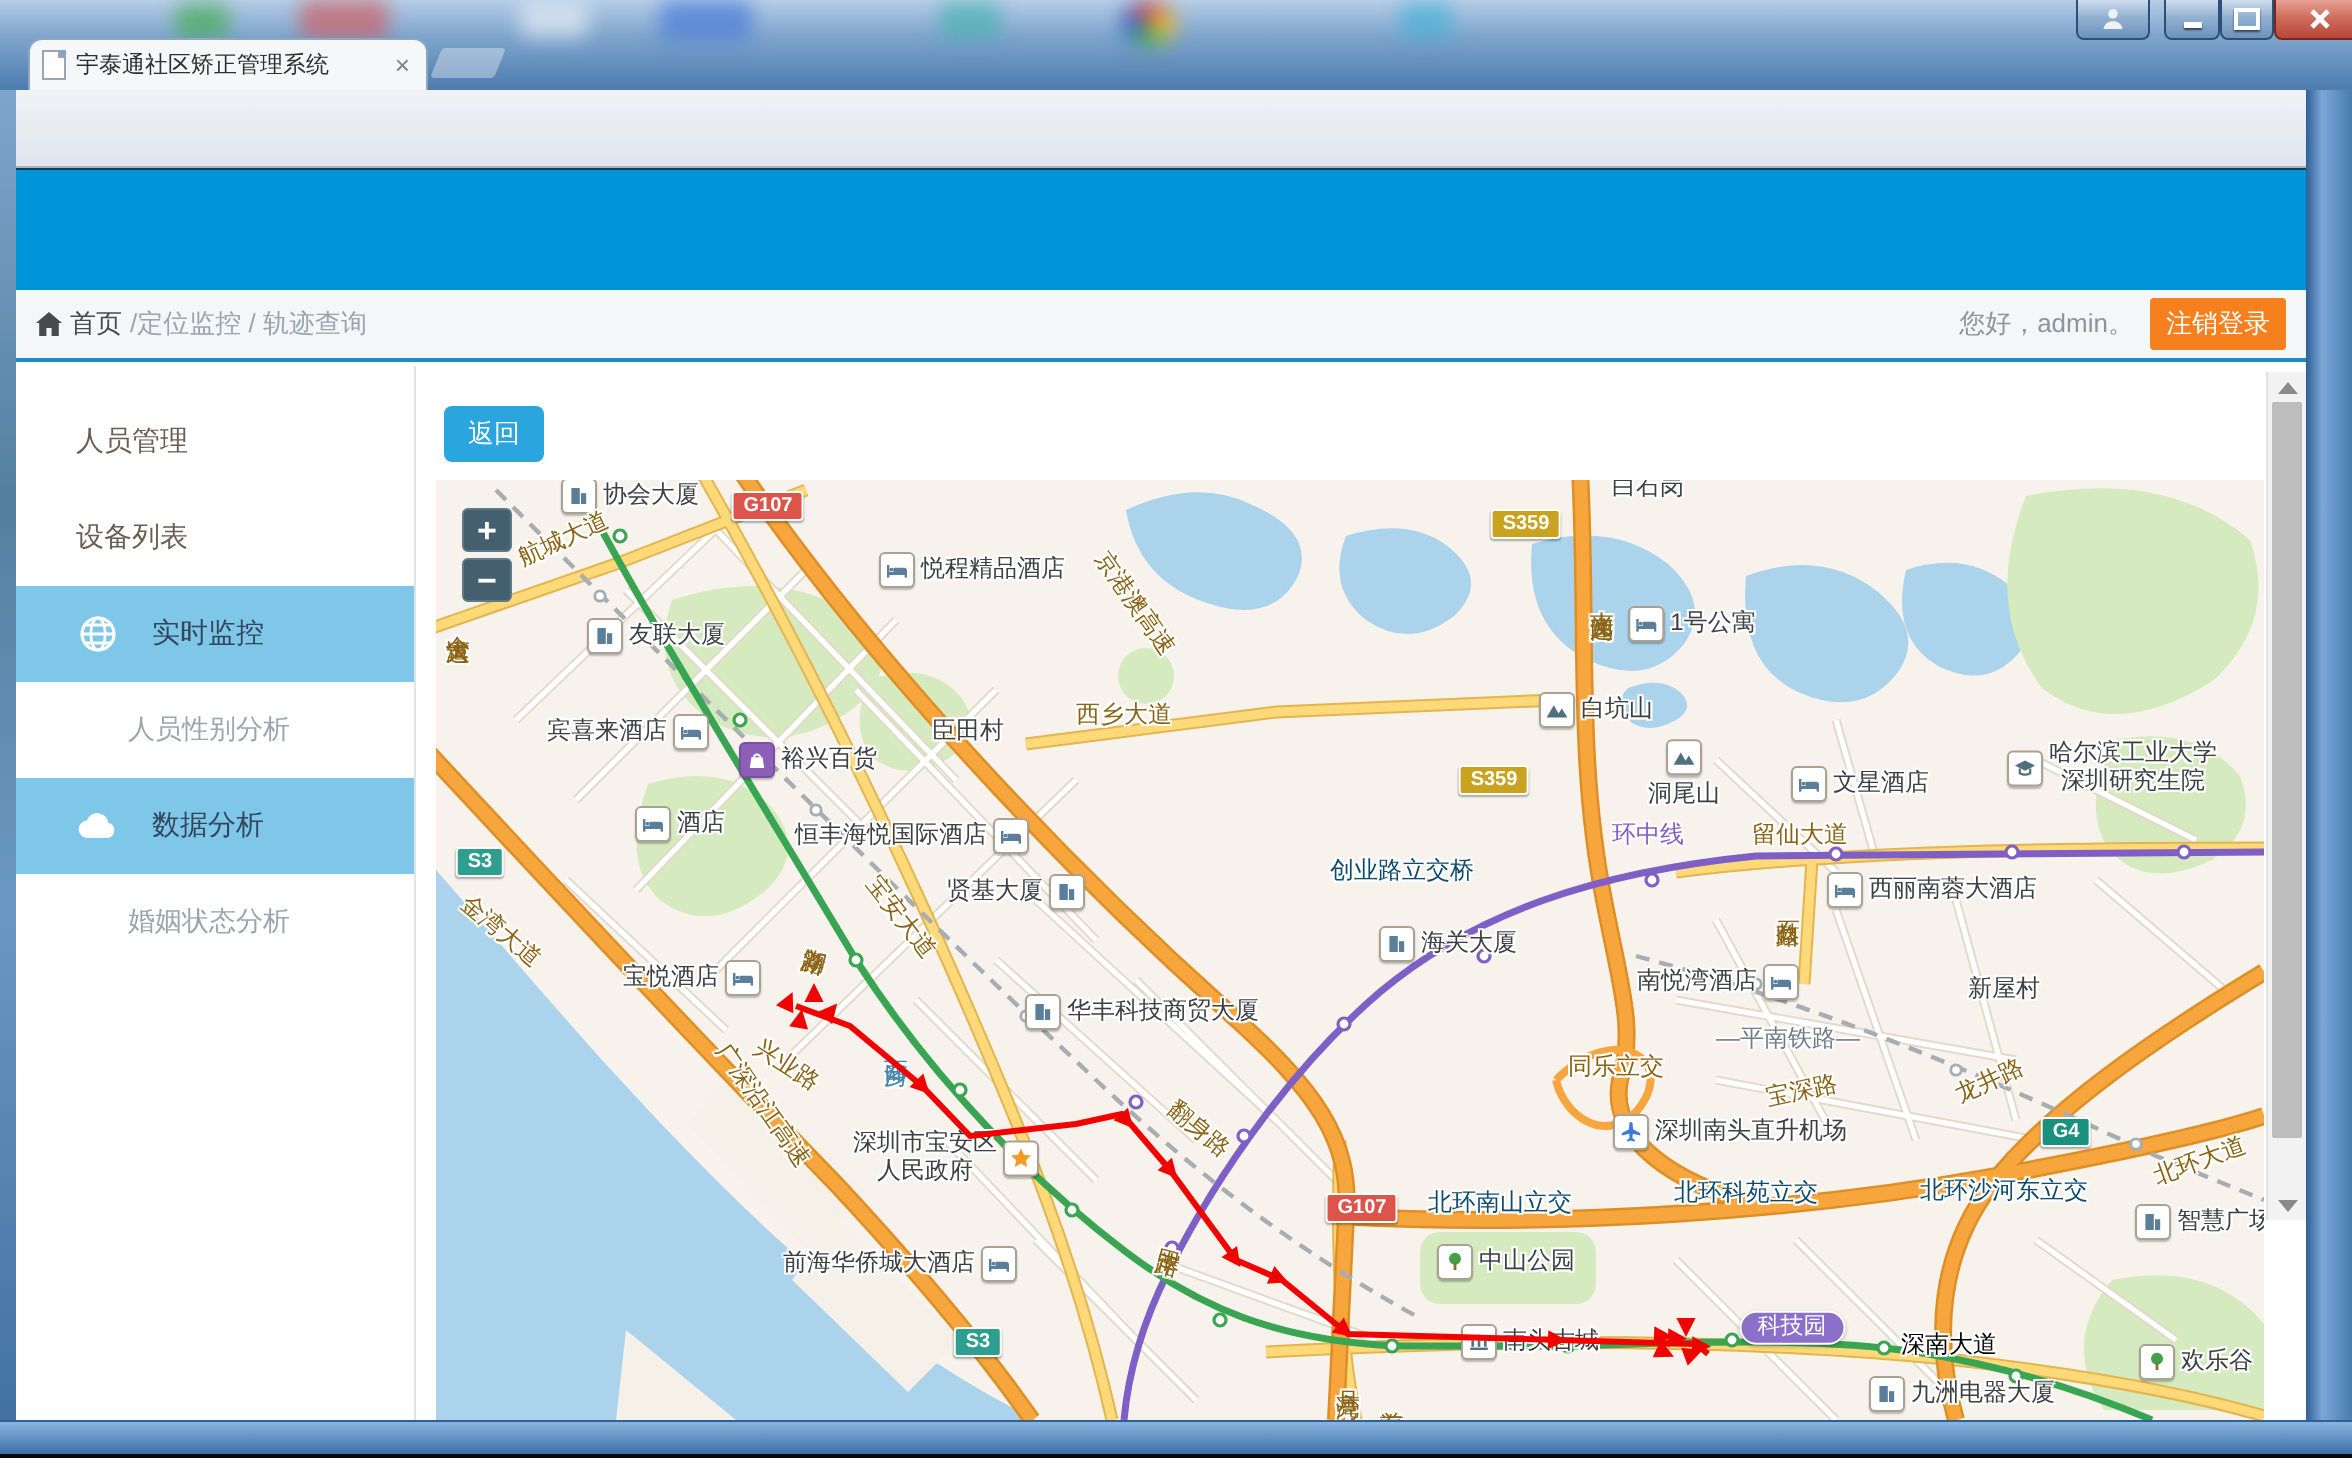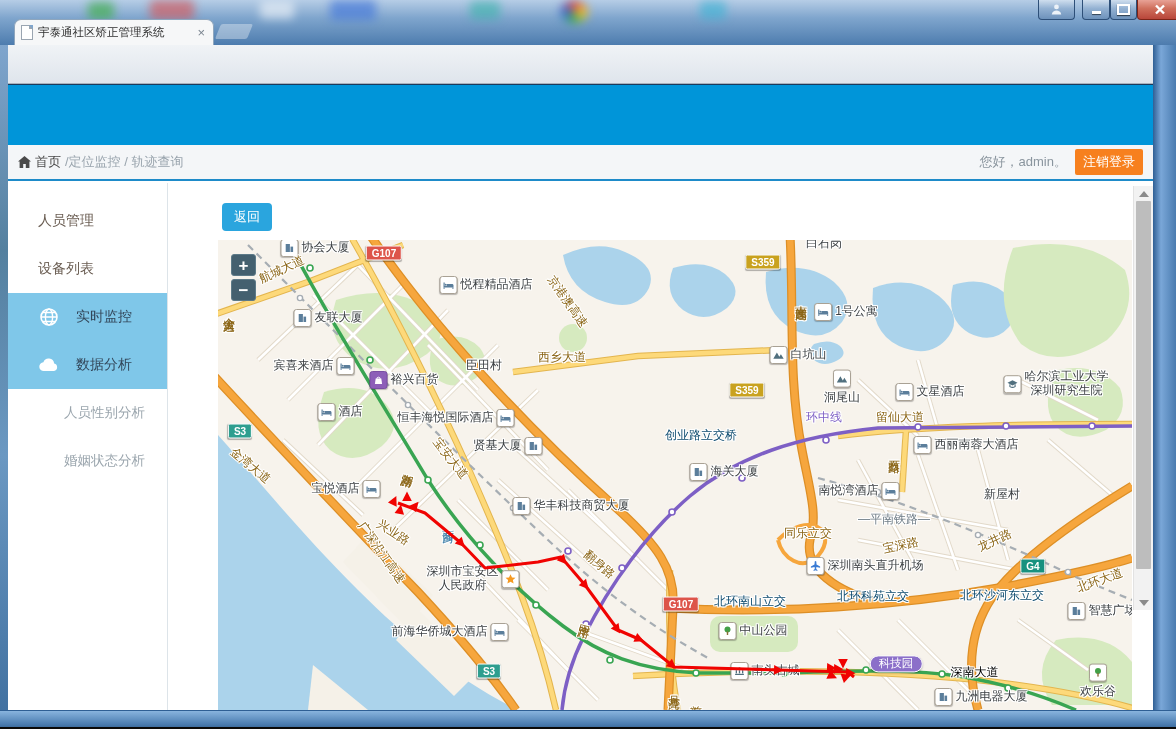--- a/index.html
+++ b/index.html
@@ -48,21 +48,21 @@
   .page{position:absolute;left:8px;top:85px;width:1145px;height:625px;background:#fff;overflow:hidden;}
   .banner{position:absolute;left:0;top:0;width:100%;height:60px;}
   .crumbbar{position:absolute;left:0;top:60px;width:100%;height:36px;background:#f4f6f8;
     border-bottom:2px solid #1e8bc9;box-sizing:border-box;display:flex;align-items:center;
     padding:0 10px;font-size:13px;color:#99a4ad;gap:4px;}
   .crumb-home{color:#4a4a4a;display:flex;align-items:center;gap:4px;}
   .userbar{margin-left:auto;display:flex;align-items:center;gap:8px;}
   .greet{color:#8a959e;font-size:13px;}
   .logout{color:#fff;font-size:13px;padding:4px 8px;border-radius:2px;cursor:pointer;}
   .content{position:absolute;left:0;top:98px;width:100%;height:527px;}
-  .sidebar{position:absolute;left:0;top:0;width:160px;height:100%;background:#fff;
+  .sidebar{position:absolute;left:0;top:0;width:200px;height:100%;background:#fff;
     border-right:1px solid #dde4e9;box-sizing:border-box;padding-top:14px;}
   .sb-item{height:48px;display:flex;align-items:center;padding-left:30px;gap:16px;
     font-size:14px;color:#6a5d52;cursor:pointer;}
   .sb-item.act{background:#7fc7e9;color:#33475a;}
   .sb-item.sub{padding-left:56px;color:#9aa5ad;font-size:13.5px;}
   .sb-ico{width:22px;height:22px;flex:none;display:flex;align-items:center;justify-content:center;}
   .main{position:absolute;left:200px;top:0;right:0;height:100%;background:#fff;}
   .backbtn{position:absolute;left:14px;top:20px;padding:5px 12px;border-radius:4px;
     color:#fff;font-size:13px;cursor:pointer;}
 
@@ -200,30 +200,30 @@
           <div class="sb-item act">
             <span class="sb-ico">
               <svg width="20" height="20" viewBox="0 0 20 20">
                 <circle cx="10" cy="10" r="8" fill="none" stroke="#fff" stroke-width="1.6"></circle>
                 <ellipse cx="10" cy="10" rx="3.6" ry="8" fill="none" stroke="#fff" stroke-width="1.4"></ellipse>
                 <path d="M2 10h16M3.2 5.5h13.6M3.2 14.5h13.6" stroke="#fff" stroke-width="1.4"></path>
               </svg>
             </span>
             <span>实时监控</span>
           </div>
+          <div class="sb-item sub">
+            <span>人员性别分析</span>
+          </div>
           <div class="sb-item act">
             <span class="sb-ico">
               <svg width="22" height="16" viewBox="0 0 22 16">
                 <path d="M6 14a4.4 4.4 0 0 1-.6-8.8A5.6 5.6 0 0 1 16.2 6.4 3.9 3.9 0 0 1 16 14z" fill="#fff"></path>
               </svg>
             </span>
             <span>数据分析</span>
-          </div>
-          <div class="sb-item sub">
-            <span>人员性别分析</span>
           </div>
           <div class="sb-item sub">
             <span>婚姻状态分析</span>
           </div>
         </div>
 
       <div class="main">
         <div class="backbtn" style="background: rgb(42, 165, 222);">返回</div>
 
         <div class="map">
@@ -745,21 +745,21 @@
               </div>
               <div class="ml poi" style="left: 763px; top: 457px;">
                 <span class="poiico">
                   <svg viewBox="0 0 12 12">
                     <rect x="2.2" y="2" width="4.2" height="8" fill="#5b7e9b"></rect>
                     <rect x="7" y="4.6" width="2.6" height="5.4" fill="#5b7e9b"></rect>
                   </svg>
                 </span>
                 <span>九洲电器大厦</span>
               </div>
-              <div class="ml poi" style="left: 880px; top: 441px; flex-direction: column;">
+              <div class="ml poi" style="left: 880px; top: 441px;">
                 <span class="poiico">
                   <svg viewBox="0 0 12 12">
                     <circle cx="6" cy="4.4" r="3" fill="#43a047"></circle>
                     <rect x="5.3" y="6.4" width="1.4" height="3.6" fill="#8a6d3b"></rect>
                   </svg>
                 </span>
                 <span>欢乐谷</span>
               </div>
             </div>
           <div class="labels">

